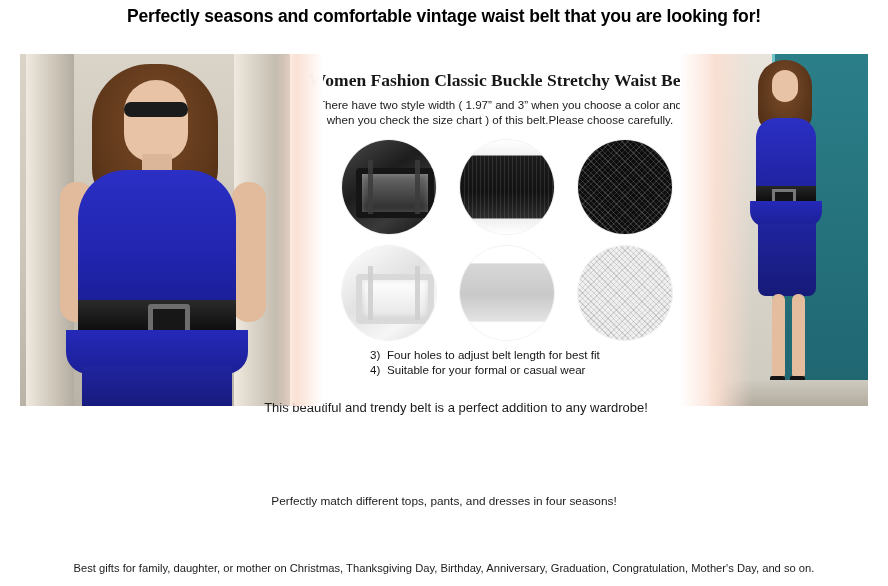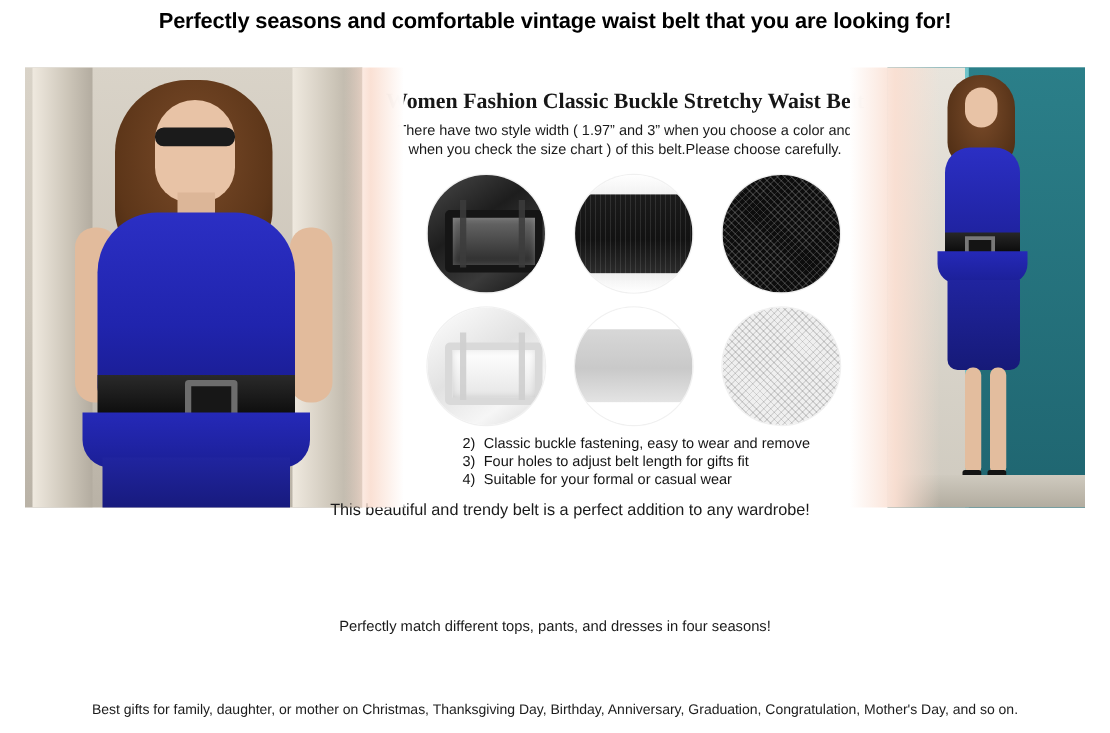--- a/index.html
+++ b/index.html
@@ -467,24 +467,21 @@
         <div class="circle c-r1 c-c1">
           <div class="band-white"></div>
         </div>
         <div class="circle c-r1 c-c2">
           <div class="mesh-white"></div>
         </div>
       </div>
 
       <div class="features">
         <div class="feature">
-          <span class="num">2)</span><span>Classic buckle fastening, easy to wear and remove</span>
-        </div>
-        <div class="feature">
-          <span class="num">3)</span><span>Four holes to adjust belt length for gifts fit</span>
+          <span class="num">3)</span><span>Four holes to adjust belt length for best fit</span>
         </div>
         <div class="feature">
           <span class="num">4)</span><span>Suitable for your formal or casual wear</span>
         </div>
       </div>
     </div>
 
     <div class="photo-right">
       <div class="rp-bg"></div>
       <div class="rp-wall"></div>

